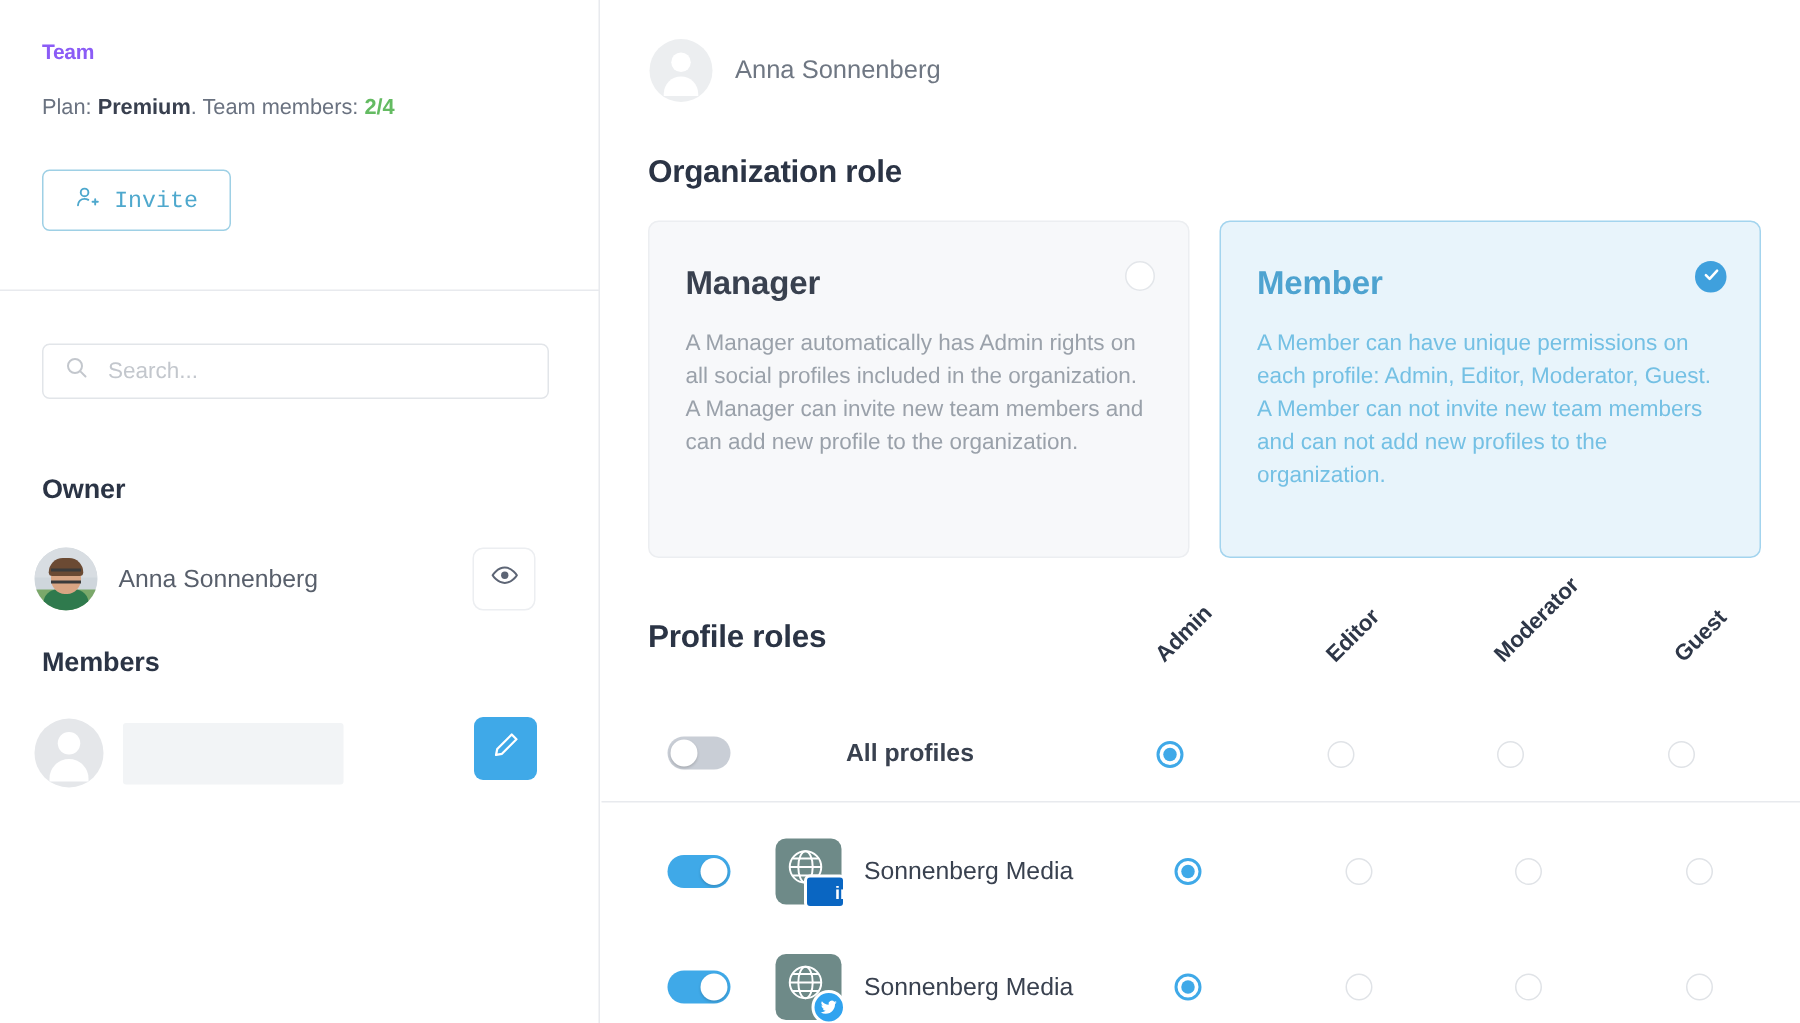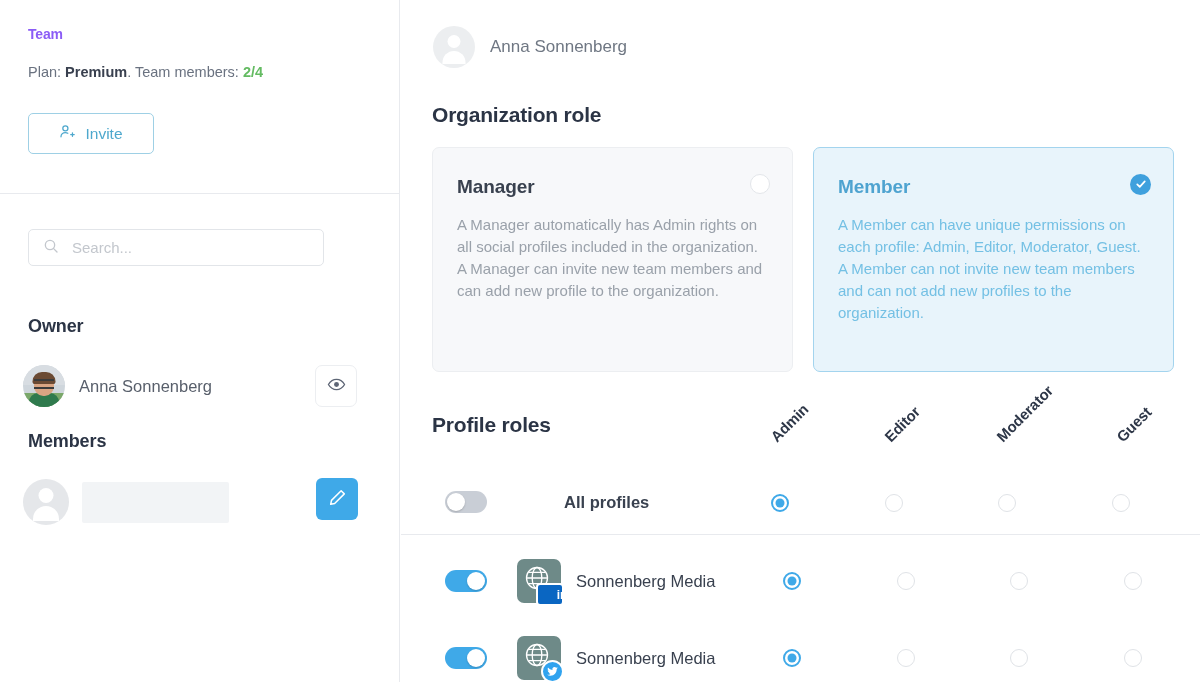--- a/index.html
+++ b/index.html
@@ -58,33 +58,34 @@
     align-items: center;
     justify-content: center;
     gap: 9px;
     cursor: pointer;
     box-sizing: border-box;
   }
   .invite-btn .label {
     font-size: 15.5px;
     color: #4ea8cd;
     font-weight: 500;
+    font-family: Liberation Mono, monospace;
   }
 
   .left-divider {
     position: absolute;
     left: 0; top: 193px;
     width: 400px; height: 1px;
     background: #e8eaee;
   }
 
   .search-box {
     position: absolute;
     left: 28px; top: 229px;
-    width: 296px; height: 37px;
+    width: 338px; height: 37px;
     border: 1px solid #e2e5e9;
     border-radius: 5px;
     background: #ffffff;
     box-sizing: border-box;
     display: flex;
     align-items: center;
     padding-left: 14px;
     gap: 11px;
   }
   .search-box input {
@@ -255,21 +256,21 @@
     left: 31px;
     background: #f7f8fa;
     border: 1px solid #eceef1;
   }
   #card-member {
     left: 412px;
     background: #e8f4fb;
     border: 1px solid #a3d4ee;
   }
   .role-title {
-    font-size: 19px;
+    font-size: 22px;
     font-weight: bold;
     letter-spacing: -0.1px;
     margin: 0 0 16px 0;
   }
   #card-manager .role-title { color: #39414f; }
   #card-member .role-title { color: #4ea3d0; }
   .role-desc {
     font-size: 15px;
     line-height: 1.47;
     margin: 0;

